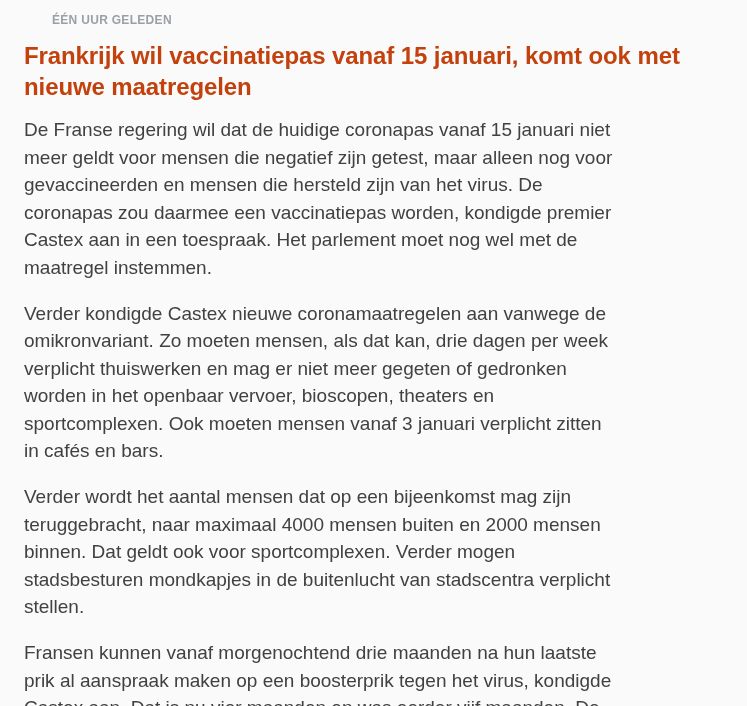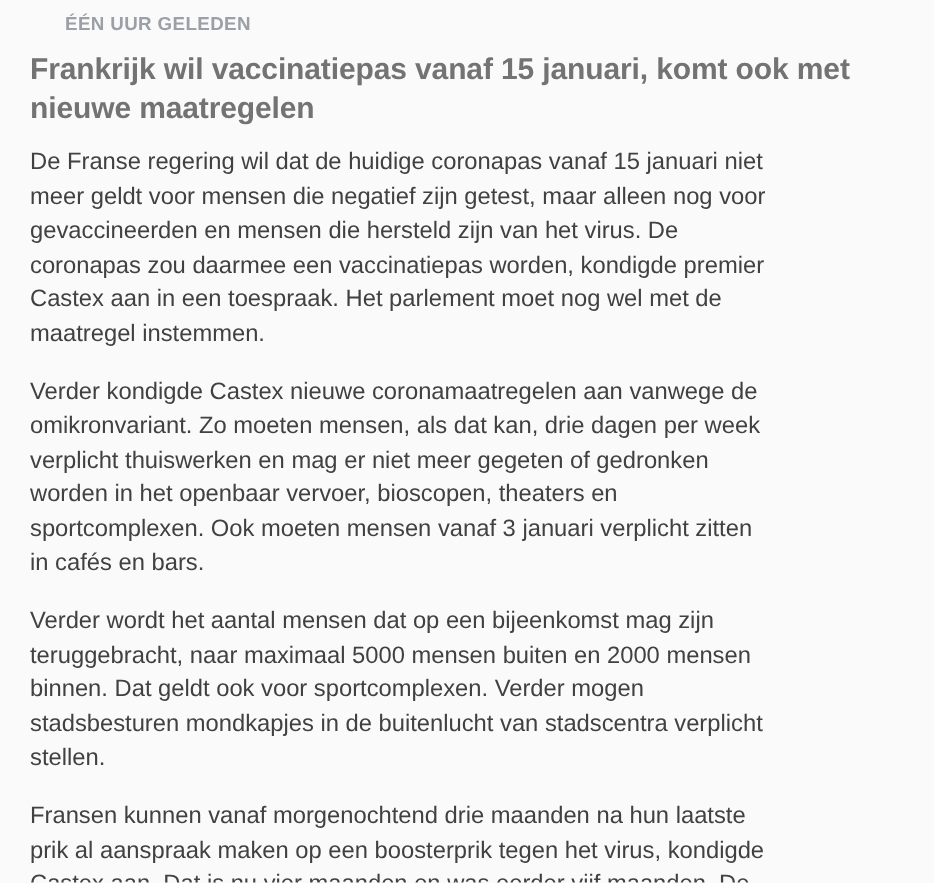--- a/index.html
+++ b/index.html
@@ -13,34 +13,34 @@
     font-family: "Liberation Sans", "DejaVu Sans", sans-serif;
     overflow: hidden;
     -webkit-font-smoothing: antialiased;
   }
   .article {
     box-sizing: border-box;
     width: 747px;
     padding: 13px 24px 10px 24px;
   }
   .timestamp {
-    font-size: 15px;
+    font-size: 12px;
     font-weight: bold;
     line-height: 14px;
     letter-spacing: 0.3px;
     color: #9aa0a5;
     text-transform: uppercase;
     padding-left: 28px;
   }
   h1.article-title {
     margin: 13px 0 14px 0;
     font-size: 24px;
     font-weight: bold;
     line-height: 31px;
-    color: #737373;
+    color: #c2410c;
     letter-spacing: -0.1px;
   }
   p.article-paragraph {
     margin: 0 0 18.5px 0;
     max-width: 591px;
     font-size: 19px;
     font-weight: normal;
     line-height: 27.5px;
     color: #414141;
   }
@@ -49,15 +49,15 @@
   }
 </style>
 </head>
 <body>
 
 <article class="article">
   <div class="timestamp">ÉÉN UUR GELEDEN</div>
   <h1 class="article-title">Frankrijk wil vaccinatiepas vanaf 15 januari, komt ook met nieuwe maatregelen</h1>
   <p class="article-paragraph">De Franse regering wil dat de huidige coronapas vanaf 15 januari niet meer geldt voor mensen die negatief zijn getest, maar alleen nog voor gevaccineerden en mensen die hersteld zijn van het virus. De coronapas zou daarmee een vaccinatiepas worden, kondigde premier Castex aan in een toespraak. Het parlement moet nog wel met de maatregel instemmen.</p>
   <p class="article-paragraph">Verder kondigde Castex nieuwe coronamaatregelen aan vanwege de omikronvariant. Zo moeten mensen, als dat kan, drie dagen per week verplicht thuiswerken en mag er niet meer gegeten of gedronken worden in het openbaar vervoer, bioscopen, theaters en sportcomplexen. Ook moeten mensen vanaf 3 januari verplicht zitten in cafés en bars.</p>
-  <p class="article-paragraph">Verder wordt het aantal mensen dat op een bijeenkomst mag zijn teruggebracht, naar maximaal 5000 mensen buiten en 2000 mensen binnen. Dat geldt ook voor sportcomplexen. Verder mogen stadsbesturen mondkapjes in de buitenlucht van stadscentra verplicht stellen.</p>
+  <p class="article-paragraph">Verder wordt het aantal mensen dat op een bijeenkomst mag zijn teruggebracht, naar maximaal 4000 mensen buiten en 2000 mensen binnen. Dat geldt ook voor sportcomplexen. Verder mogen stadsbesturen mondkapjes in de buitenlucht van stadscentra verplicht stellen.</p>
   <p class="article-paragraph">Fransen kunnen vanaf morgenochtend drie maanden na hun laatste prik al aanspraak maken op een boosterprik tegen het virus, kondigde Castex aan. Dat is nu vier maanden en was eerder vijf maanden. De Franse regering zegt dat de heropening van de scholen, gepland voor 3 januari, gewoon doorgaat. Een avondklok komt er niet, zei Castex.</p>
 </article>
 
 </body></html>

